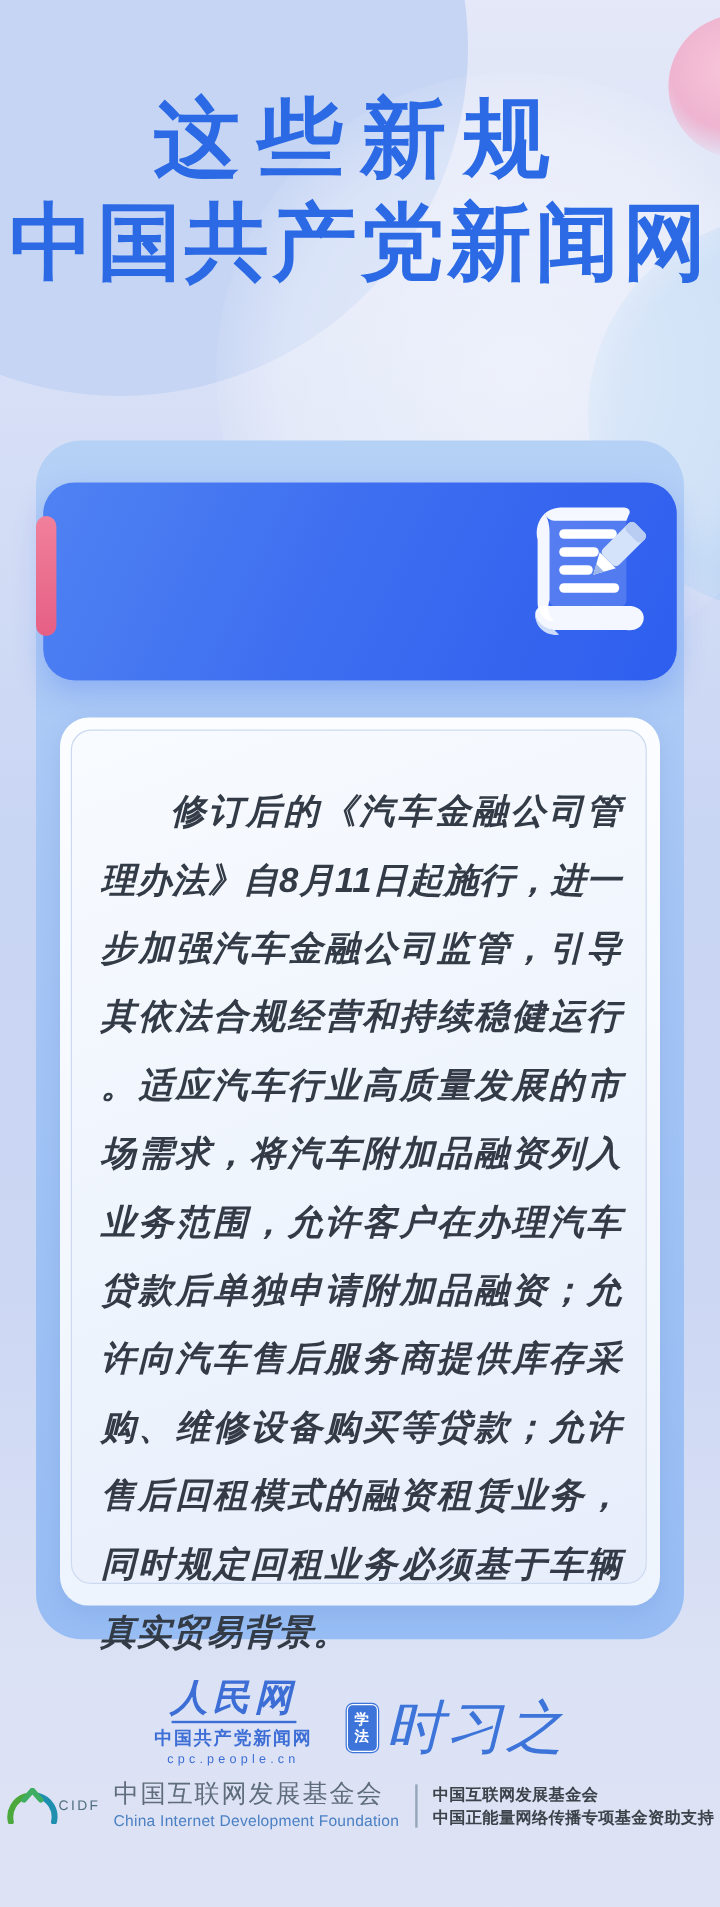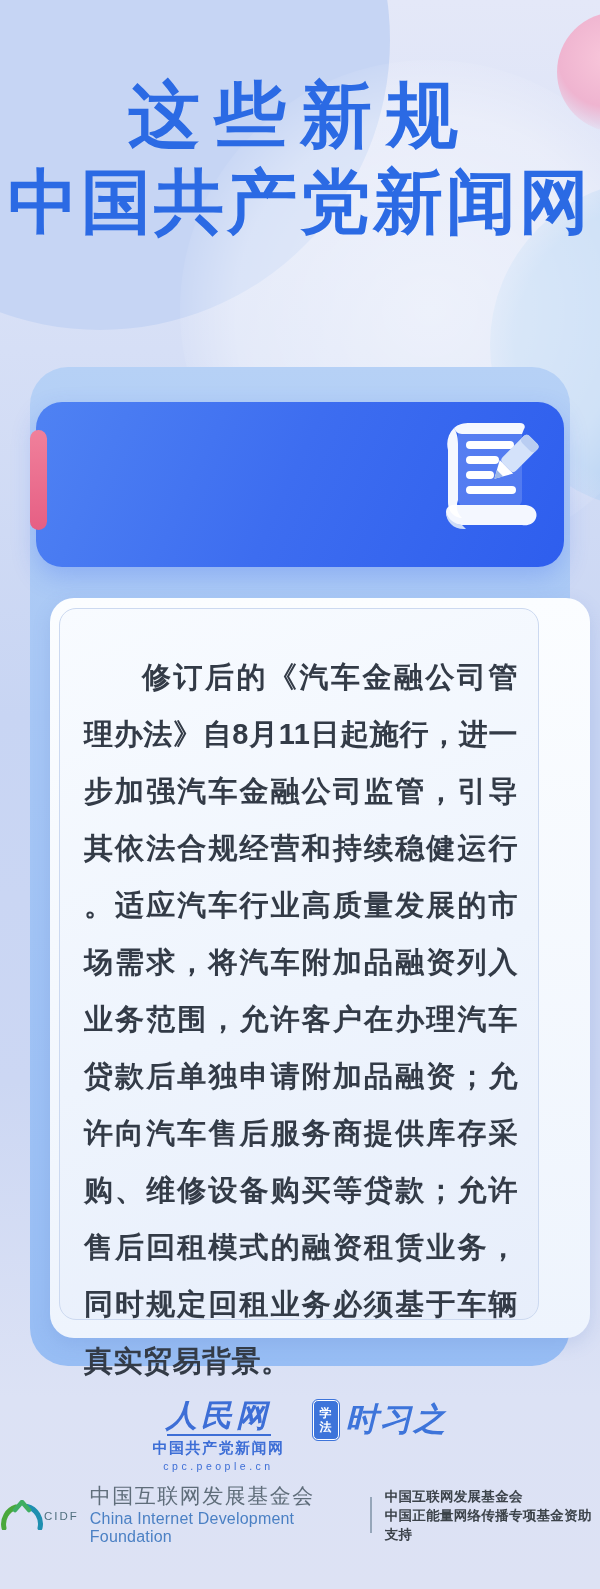--- a/index.html
+++ b/index.html
@@ -44,56 +44,57 @@
     position:absolute;left:30px;top:430px;width:17px;height:100px;border-radius:9px;
     background:linear-gradient(180deg,#f0809b 0%,#e65f84 100%);
   }
   .header-title{
     position:absolute;left:68px;top:421px;color:#ffffff;font-weight:900;
     font-size:37px;line-height:60px;letter-spacing:2px;white-space:nowrap;
   }
   .doc-icon{position:absolute;right:16px;top:16px;width:116px;height:118px;}
   
   .content-card{
-    position:absolute;left:50px;top:598px;width:540px;height:740px;border-radius:24px;
+    position:absolute;left:50px;top:598px;width:500px;height:740px;border-radius:24px;
     background:linear-gradient(180deg,#fbfdff 0%,#eef4fd 100%);
     box-shadow:0 6px 18px rgba(90,120,200,.18);
+    font-style:italic;
   }
   .content-inner{
     position:absolute;left:9px;top:10px;width:480px;height:712px;border-radius:17px;
     border:1px solid #ccd9f0;
     background:linear-gradient(160deg,#f8fbff 0%,#eef4fd 55%,#e7eefb 100%);
     box-sizing:border-box;
   }
   .body-text{
     margin:0;padding:40px 20px 0 24px;
     font-size:29px;line-height:57px;color:#333b47;font-weight:600;
     text-align:justify;text-indent:2em;letter-spacing:.5px;
     overflow-wrap:anywhere;line-break:anywhere;
   }
   
-  .footer-row1{position:absolute;left:0;top:1398px;width:600px;display:flex;justify-content:center;align-items:flex-start;gap:28px;}
+  .footer-row1{position:absolute;left:0;top:1398px;width:600px;display:flex;justify-content:center;align-items:flex-end;gap:28px;}
   .people-logo{display:flex;flex-direction:column;align-items:center;color:#3d6ed6;}
   .people-script{font-family:"DejaVu Serif",serif;font-style:italic;font-weight:700;font-size:31px;line-height:34px;letter-spacing:4px;}
   .people-underline{width:104px;height:2px;background:#3d6ed6;margin:2px 0 3px;}
   .people-site{font-size:15px;font-weight:700;letter-spacing:1.5px;}
   .people-url{font-size:10.5px;font-weight:400;letter-spacing:3.5px;margin-top:2px;}
   .sxz-logo{display:flex;align-items:center;gap:7px;}
   .xuefa-badge{
     width:24px;height:38px;border-radius:5px;background:#3d74da;border:1.5px solid #fff;
     outline:1.5px solid #3d74da;display:flex;flex-direction:column;align-items:center;justify-content:center;
     color:#fff;font-size:12px;font-weight:800;line-height:14px;
   }
-  .shixizhi{font-size:32px;font-weight:700;font-style:italic;color:#3d74da;letter-spacing:2px;}
+  .shixizhi{font-size:48px;font-weight:400;font-style:italic;color:#3d74da;letter-spacing:2px;}
   .footer-row2{position:absolute;left:0;top:1484px;width:600px;display:flex;justify-content:center;align-items:center;gap:11px;}
   .cidf-block{display:flex;flex-direction:row;align-items:center;}
   .cidf-abbr{font-size:11.5px;letter-spacing:2px;color:#51707f;margin-top:1px;}
   .cidf-names{display:flex;flex-direction:column;align-items:flex-start;}
   .cidf-cn{font-size:21px;color:#5f6d7a;font-weight:500;letter-spacing:1.5px;line-height:24px;}
-  .cidf-en{font-size:16px;color:#4b80c4;letter-spacing:.2px;margin-top:2px;}
+  .cidf-en{font-size:13px;color:#4b80c4;letter-spacing:.2px;margin-top:2px;}
   .v-divider{width:2px;height:36px;background:#7d92a6;opacity:.75;margin:0 2px;}
   .support{display:flex;flex-direction:column;align-items:flex-start;color:#3b4249;font-weight:800;}
   .support div{font-size:13.5px;line-height:19px;letter-spacing:.3px;}
 </style>
 </head>
 <body>
 
 <div class="page">
 
   <div class="circle c-topleft"></div>

